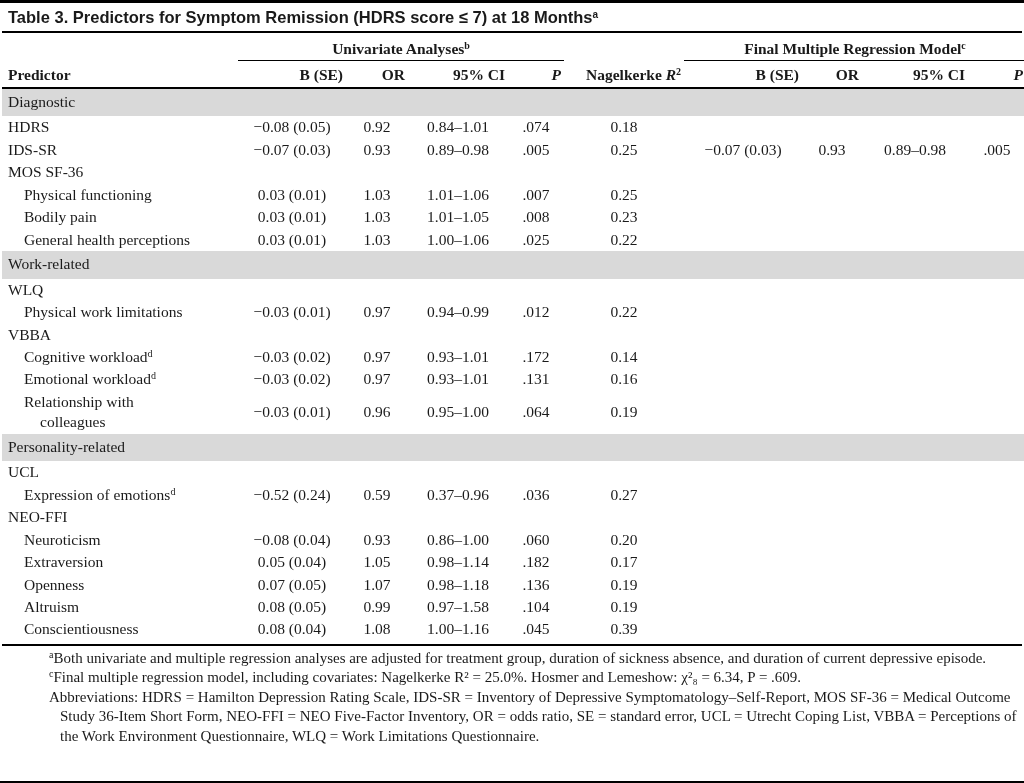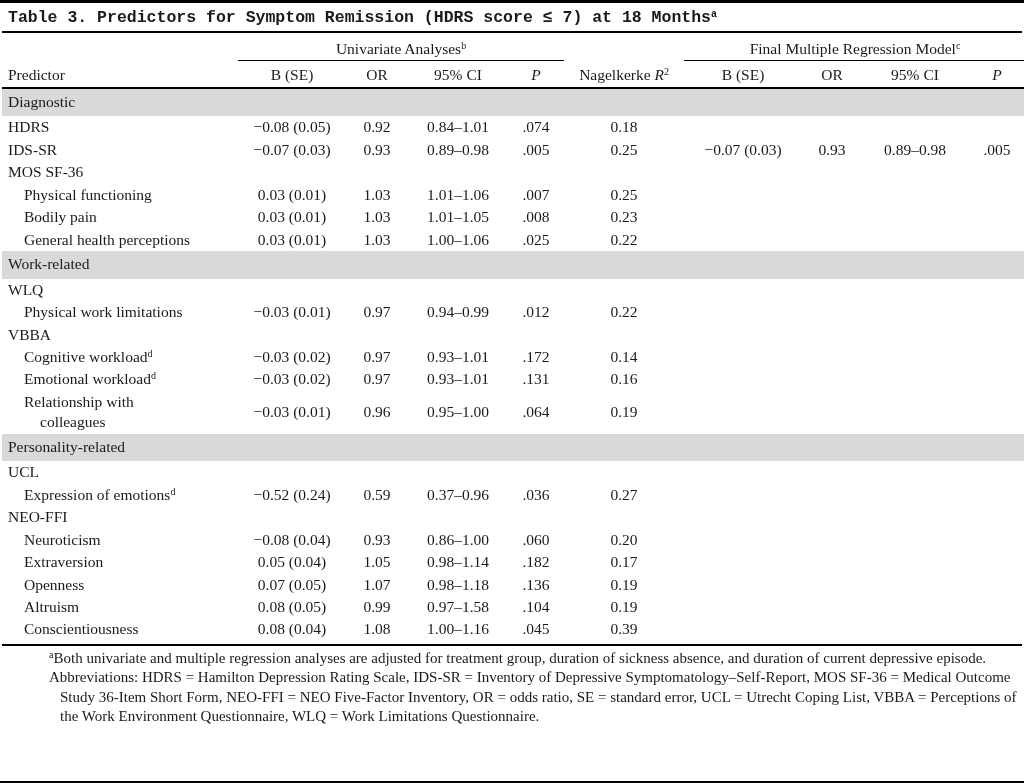--- a/index.html
+++ b/index.html
@@ -13,47 +13,47 @@
   .page {
     width: 1024px;
     min-height: 783px;
     border-top: 3px solid var(--rule, #000);
     border-bottom: 2px solid var(--rule, #000);
     padding: 0 2px;
     display: flex;
     flex-direction: column;
   }
   .title-row {
-    font-family: Liberation Mono, monospace;
+    font-family: Liberation Sans, sans-serif;
     font-weight: 700;
     font-size: 16.5px;
     padding: 5px 6px 4px 6px;
     border-bottom: 2px solid var(--rule, #000);
   }
   .tbl {
     width: 100%;
     border-collapse: collapse;
     table-layout: fixed;
     font-size: 15.5px;
   }
-  th { font-weight: 400; }
+  th { font-weight: 700; }
   .group-row th { padding-top: 7px; vertical-align: bottom; }
   .grp {
     text-align: center;
     border-bottom: 1px solid var(--rule, #000);
     padding-bottom: 2px;
   }
   .col-row th {
     padding: 5px 3px 3px 3px;
     border-bottom: 2px solid var(--rule, #000);
     vertical-align: bottom;
     margin-top: 12px;
   }
   .col-row .pred { text-align: left; padding-left: 6px; }
-  .c { text-align: center; }
+  .c { text-align: right; }
   .it { font-style: italic; }
   tbody td { padding: 1px 3px; line-height: 1.32; }
   tr.section td {
     background: var(--section-bg, #d9d9d9);
     padding: 3px 6px 4px 6px;
   }
   td.label { text-align: left; padding-left: 6px; }
   td.label.ind1 { padding-left: 22px; }
   .ind2 { padding-left: 16px; }
   td.num { text-align: center; overflow: hidden; white-space: nowrap; }
@@ -370,16 +370,17 @@
           <td class="num"></td>
           <td class="num"></td>
           <td class="num"></td>
           <td class="num"></td>
         </tr>
       </tbody>
   </table>
 
   <div class="footnotes">
       <div class="fn"><sup>a</sup><span>Both univariate and multiple regression analyses are adjusted for treatment group, duration of sickness absence, and duration of current depressive episode.</span></div>
+      <div class="fn"><sup>c</sup><span>Final multiple regression model, including covariates: Nagelkerke R² = 25.0%. Hosmer and Lemeshow: χ²₈ = 6.34, P = .609.</span></div>
       <div class="fn"><span>Abbreviations: HDRS = Hamilton Depression Rating Scale, IDS-SR = Inventory of Depressive Symptomatology–Self-Report, MOS SF-36 = Medical Outcome Study 36-Item Short Form, NEO-FFI = NEO Five-Factor Inventory, OR = odds ratio, SE = standard error, UCL = Utrecht Coping List, VBBA = Perceptions of the Work Environment Questionnaire, WLQ = Work Limitations Questionnaire.</span></div>
     </div>
 
 </div>
 
 </body></html>

